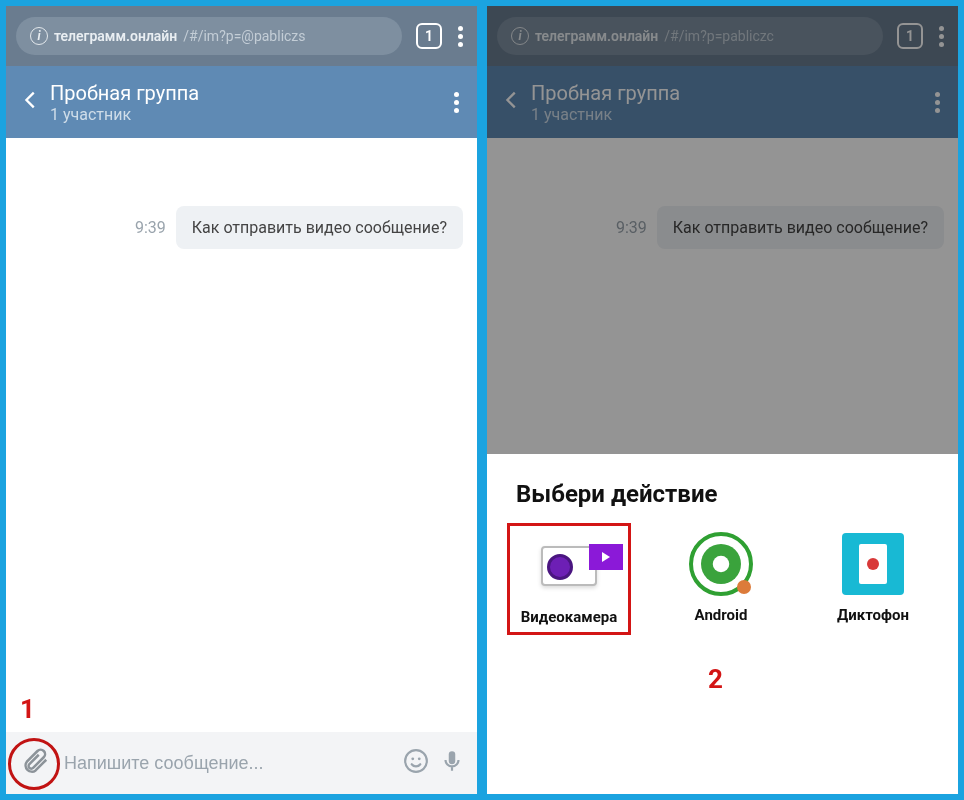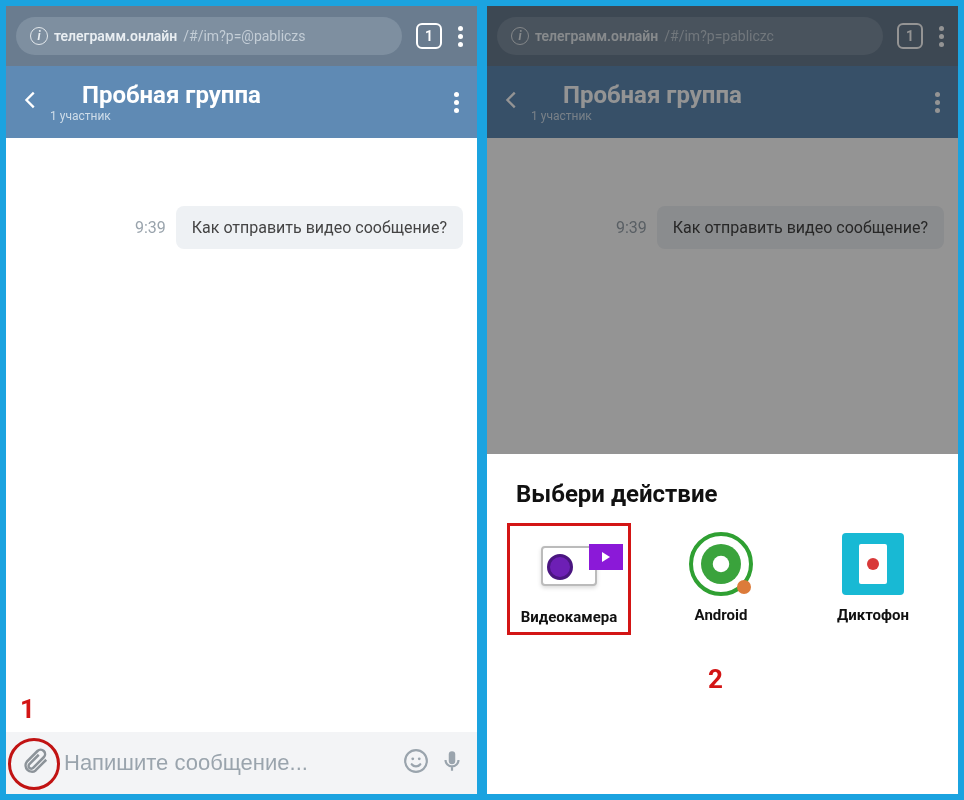--- a/index.html
+++ b/index.html
@@ -58,22 +58,22 @@
   .chat-header {
     height: 72px;
     background: #5f8ab4;
     display: flex;
     align-items: center;
     color: #fff;
     padding: 0 14px;
   }
   .back-chevron svg { width: 22px; height: 22px; }
   .hdr-text { margin-left: 8px; flex:1; }
-  .hdr-title { font-size: 24px; font-weight: 700; margin-left: 32px; }
-  .hdr-sub { font-size: 12px; color: #cfdde9; }
+  .hdr-title { font-size: 20px; font-weight: 400; }
+  .hdr-sub { font-size: 16px; color: #cfdde9; }
   .chat-body {
     flex: 1;
     background: #fff;
     position: relative;
     padding: 18px 14px;
   }
   .msg-row { display: flex; align-items: center; gap: 10px; margin-top: 50px; }
   .msg-time { color: #9aa4ad; font-size: 16px; margin-left: auto; }
   .msg-bubble {
     background: #eef1f4;
@@ -98,21 +98,21 @@
     border: 3px solid #c11313;
     border-radius: 50%;
     display: flex; align-items: center; justify-content: center;
     pointer-events: none;
   }
   .attach-icon svg { width: 30px; height: 30px; stroke: #8c9399; }
   .msg-input {
     flex: 1;
     border: none; outline: none;
     background: transparent;
-    font-size: 22px;
+    font-size: 18px;
     color: #444;
     margin-left: 46px;
   }
   .msg-input::placeholder { color: #9aa4ad; }
   .emoji-icon svg, .mic-icon svg { width: 26px; height: 26px; fill: #9aa4ad; }
   .annot-num {
     position: absolute;
     color: #d31515;
     font-weight: 700;
     font-size: 26px;

